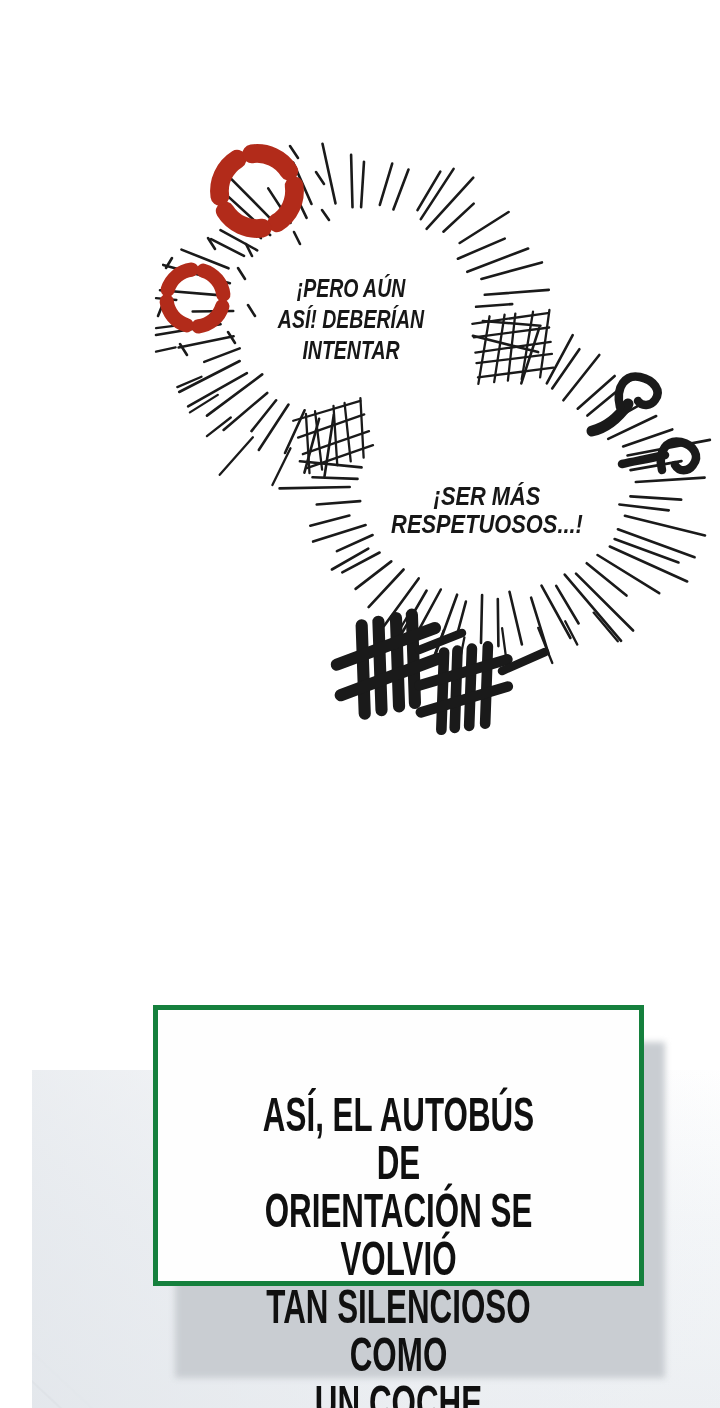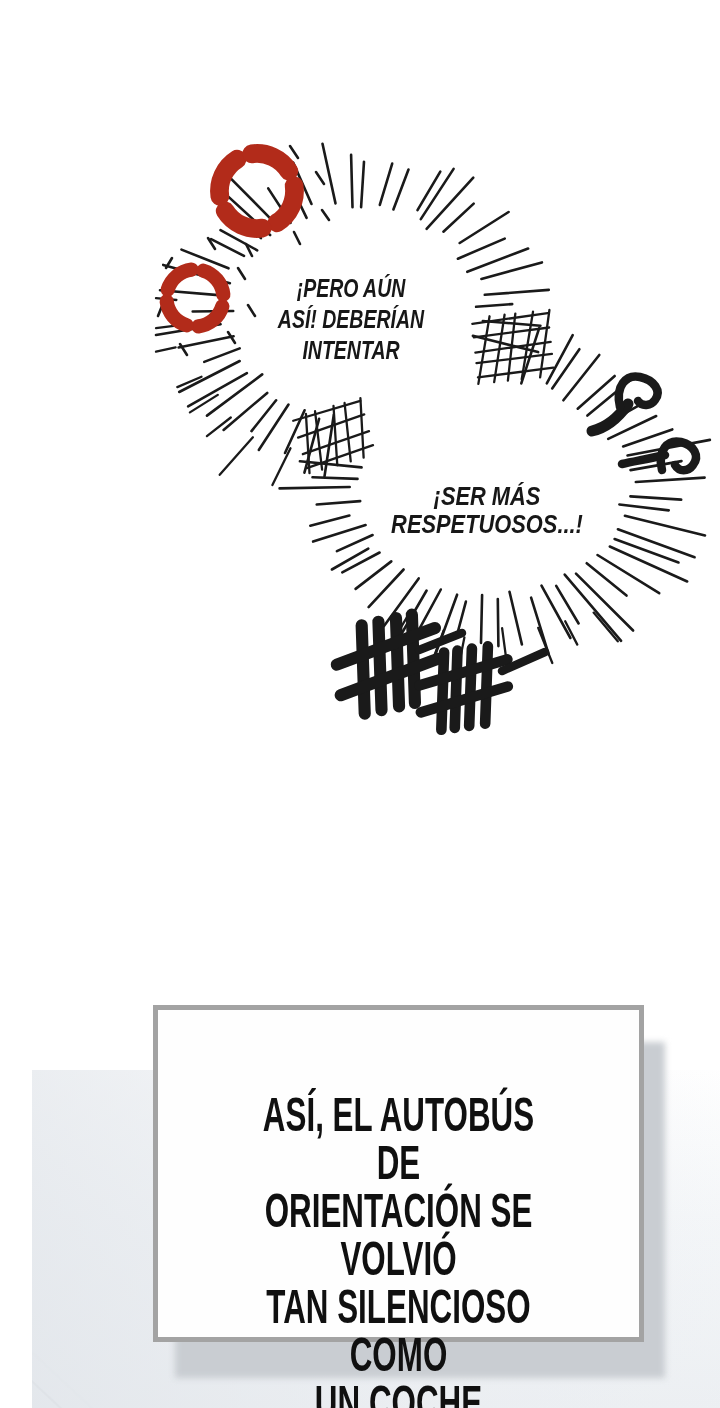--- a/index.html
+++ b/index.html
@@ -21,22 +21,22 @@
   .bubble-text{position:absolute;color:#171717;font-style:italic;font-weight:800;
     text-align:center;white-space:nowrap;z-index:4;}
   .bubble1{left:169px;top:273px;width:300px;font-size:25px;line-height:31px;
     transform:scaleX(.78);transform-origin:50% 0;}
   .bubble2{left:305px;top:482px;width:300px;font-size:26px;line-height:28px;
     transform:scaleX(.84);transform-origin:50% 0;}
 
   
   .narration-shadow{position:absolute;left:143px;top:1042px;width:490px;height:336px;
     background:#c9cdd2;filter:blur(3px);z-index:1;}
-  .narration-box{position:absolute;left:121px;top:1005px;width:491px;height:337px;
-    box-sizing:border-box;border:5px solid #a3a3a3;background:#fefefe;z-index:2;}
+  .narration-box{position:absolute;left:121px;top:1005px;width:491px;height:281px;
+    box-sizing:border-box;border:5px solid #15803d;background:#fefefe;z-index:2;}
   .narration-text{margin-top:80px;text-align:center;font-weight:700;font-size:49px;
     line-height:48px;color:#101010;transform:scaleX(.64);transform-origin:50% 0;}
 </style>
 </head>
 <body>
 
 <div class="page">
 
   <div class="bg-wash"></div>
   <div class="crease"></div>

